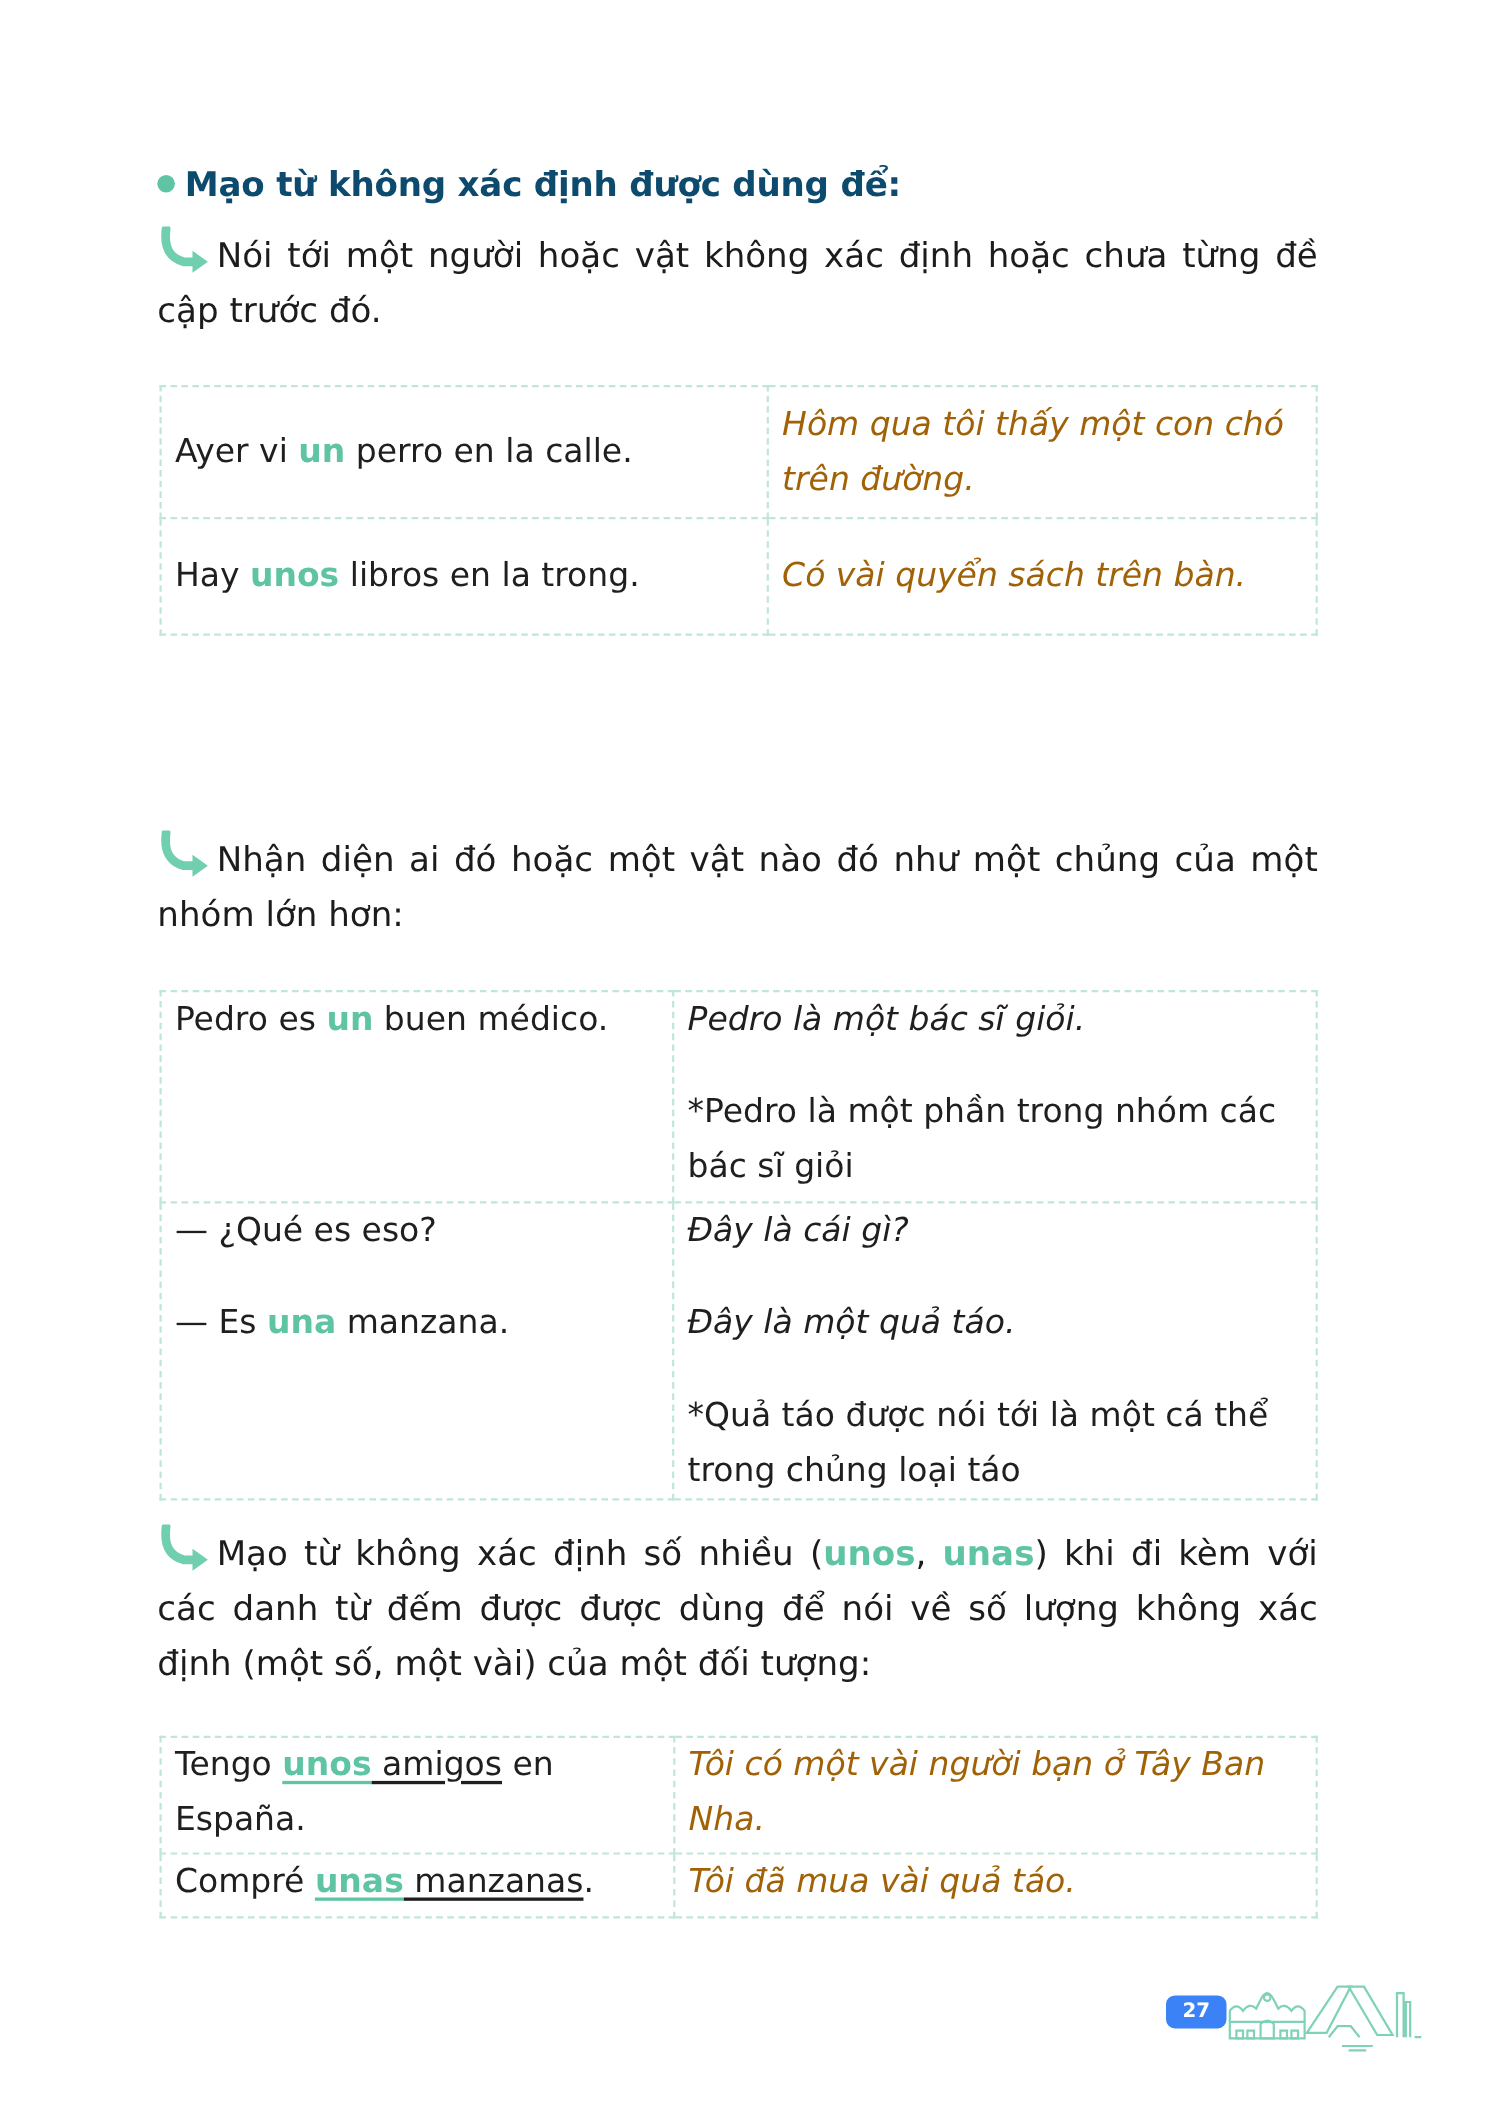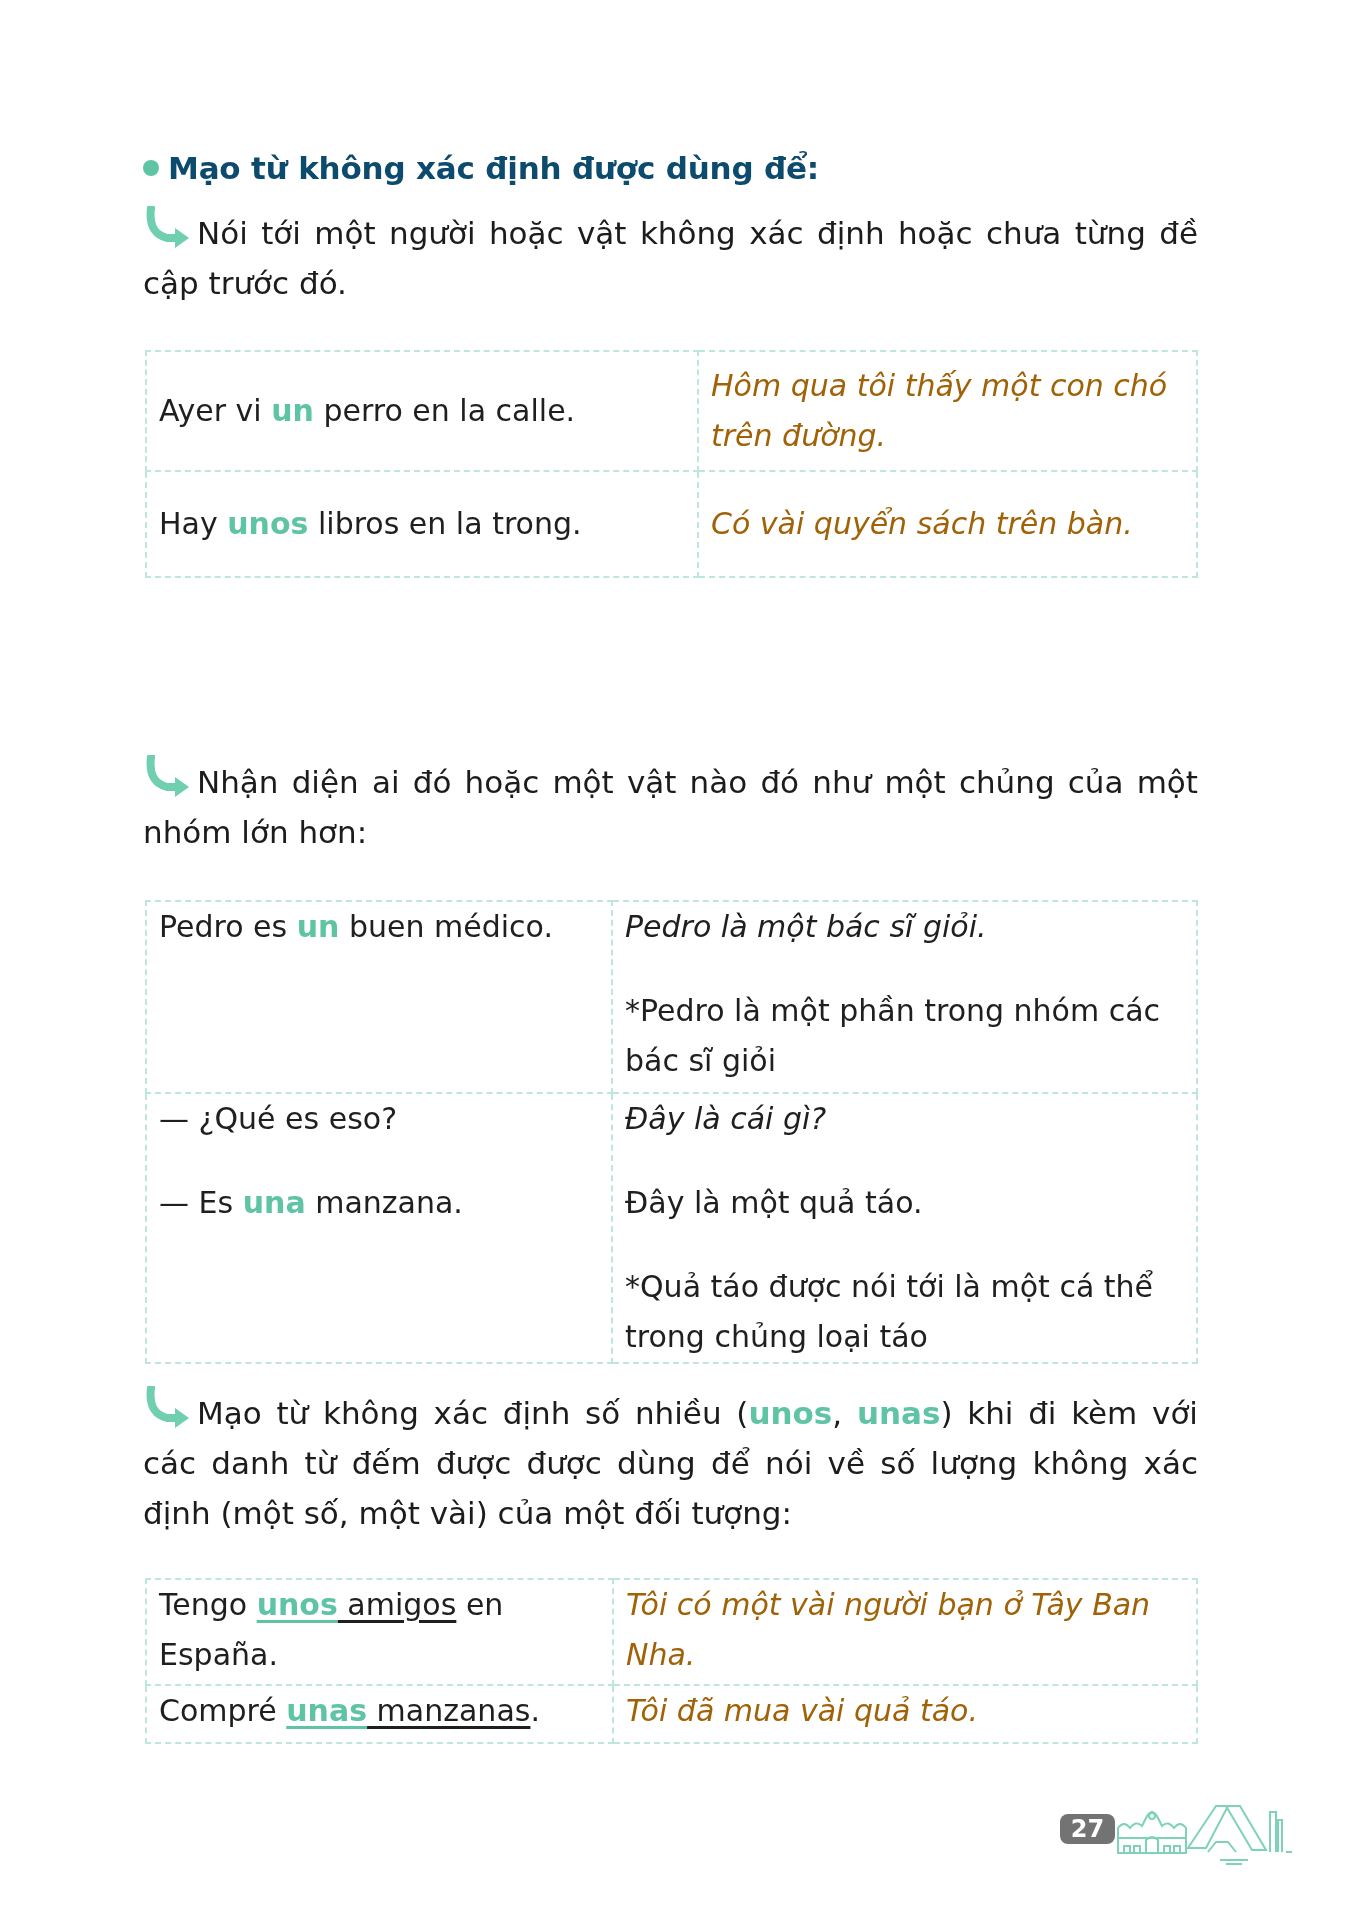--- a/index.html
+++ b/index.html
@@ -14,22 +14,22 @@
   .arrow { display:inline-block; width:52px; height:44px; vertical-align:bottom; margin-right:2px; position:relative; top:-8px; }
   .hl { color:#5ec4a4; font-weight:bold; }
   .ul { text-decoration:underline; text-underline-offset:5px; }
   .ul-green { text-decoration:underline; text-decoration-color:#5ec4a4; text-underline-offset:5px; }
   table.t { position:absolute; left:145px; border-collapse:collapse; table-layout:fixed; }
   table.t td { border:2px dashed #bfe6da; vertical-align:top; padding:0 12px; font-size:30px; line-height:50px; }
   table.t td.vi { font-style:italic; color:#a16207; }
   .mid td { vertical-align:middle !important; }
   .blank { height:34px; }
   .footer { position:absolute; left:1060px; top:1808px; }
-  .pagebadge { position:absolute; left:0; top:6px; width:55px; height:30px; background:#737373;
-               border-radius:8px; color:#fff; font-weight:bold; font-size:24px; text-align:center; line-height:30px; }
+  .pagebadge { position:absolute; left:0; top:6px; width:55px; height:30px; background:#3b82f6;
+               border-radius:8px; color:#fff; font-weight:bold; font-size:18px; text-align:center; line-height:30px; }
 </style>
 </head>
 <body>
 
 <div class="heading">
   <span class="dot"></span><span>Mạo từ không xác định được dùng để:</span>
 </div>
 
 <div class="para" style="top:208px;">
   <svg class="arrow" viewBox="0 0 52 44">
@@ -78,21 +78,21 @@
   </tr>
   <tr style="height:266px;">
     <td>
       <div>— ¿Qué es eso?</div>
       <div class="blank"></div>
       <div><span>— Es </span><span class="hl">una</span><span> manzana.</span></div>
     </td>
     <td>
       <div style="font-style:italic;">Đây là cái gì?</div>
       <div class="blank"></div>
-      <div style="">Đây là một quả táo.</div>
+      <div style="font-style:italic;">Đây là một quả táo.</div>
       <div class="blank"></div>
       <div>*Quả táo được nói tới là một cá thể trong chủng loại táo</div>
     </td>
   </tr>
 </tbody>
   </table>
 
 <div class="para" style="top:1388px;">
   <svg class="arrow" viewBox="0 0 52 44">
       <path d="M8 2 C6 18 10 28 24 32 L36 32" stroke="#6fcfae" stroke-width="8" fill="none" stroke-linecap="round"></path>

